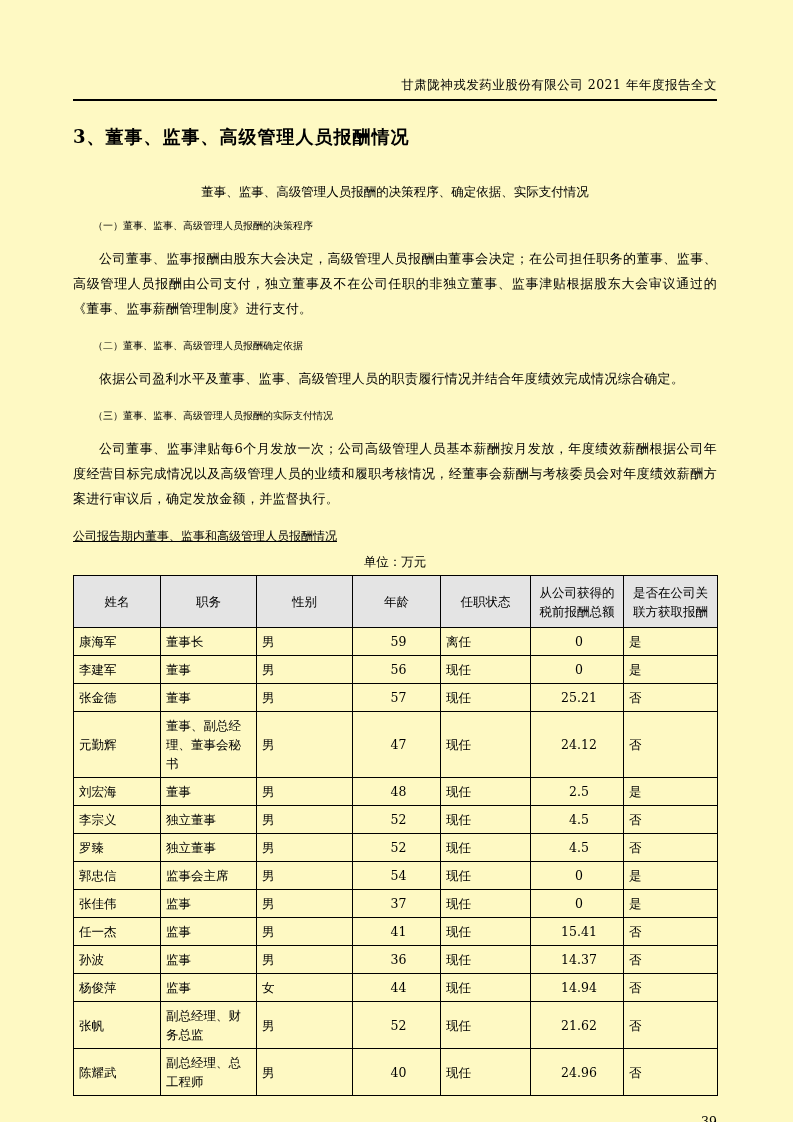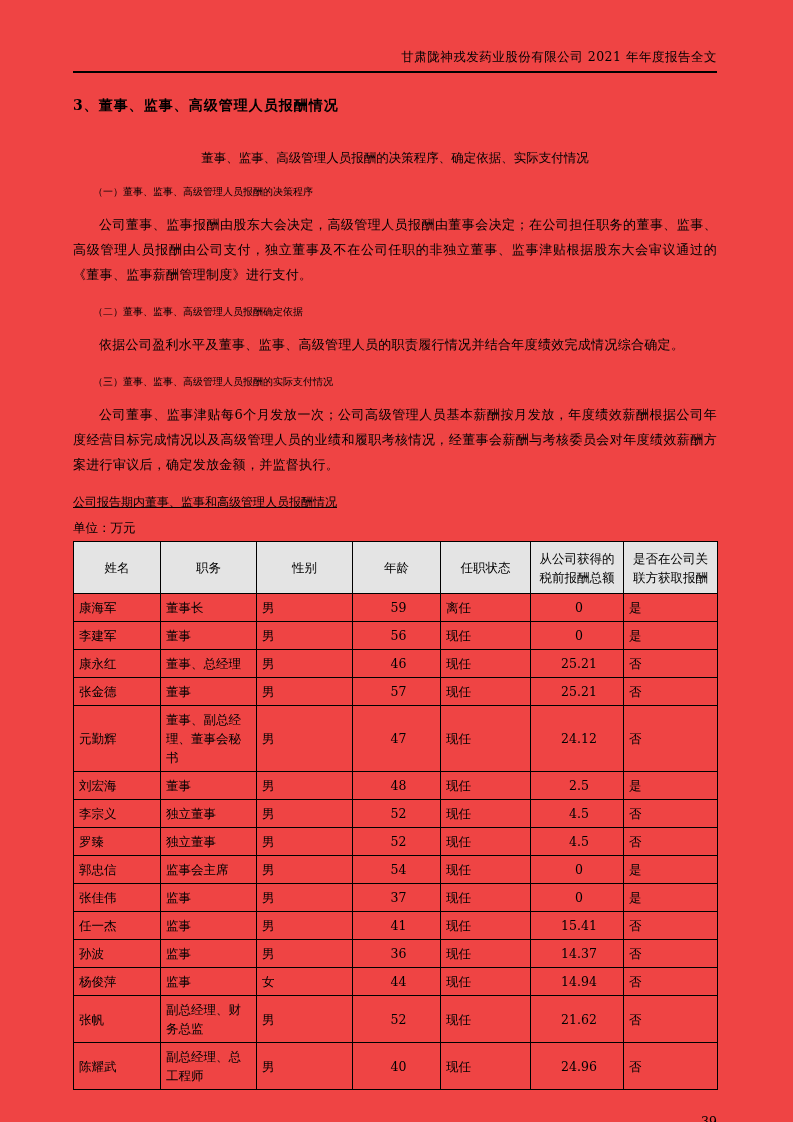--- a/index.html
+++ b/index.html
@@ -6,39 +6,39 @@
   html, body { background: #ffffff; }
   body {
     font-family: "DejaVu Serif", "Liberation Serif", serif;
     color: #000000;
   }
   .page {
     position: relative;
     width: 793px;
     height: 1122px;
     margin: 0 auto;
-    background: #ef4444;
-    padding: 48px 76px 0 73px;
+    background: #fef9c3;
+    padding: 76px 76px 0 73px;
     overflow: hidden;
   }
   .doc-header-text {
     text-align: right;
     font-size: 12.5px;
     line-height: 18px;
     letter-spacing: 0.5px;
     margin-bottom: 5px;
   }
   .header-rule {
     border: none;
     border-top: 2px solid #000000;
     height: 0;
     margin: 0;
   }
   .doc-title {
-    font-size: 14px;
+    font-size: 18px;
     font-weight: bold;
     letter-spacing: 1px;
     margin-top: 24px;
   }
   .p-plain {
     font-size: 12.5px;
     line-height: 18px;
     margin-top: 34px;
     text-align: center;
   }
@@ -60,21 +60,21 @@
     font-size: 12px;
     line-height: 16px;
     margin-top: 17px;
     text-decoration: underline;
   }
   .p-unit {
     font-size: 12.5px;
     line-height: 16px;
     margin-top: 10px;
     margin-bottom: 5px;
-    text-align: left;
+    text-align: center;
   }
   table.comp-table {
     border-collapse: collapse;
     table-layout: fixed;
     width: 644px;
     border: 1px solid #404040;
     font-size: 12.5px;
   }
   table.comp-table th, table.comp-table td {
     border: 1px solid #000000;
@@ -165,29 +165,20 @@
         <tr>
           <td class="al">李建军</td>
           <td class="al">董事</td>
           <td class="al">男</td>
           <td class="ar">56</td>
           <td class="al">现任</td>
           <td class="ar">0</td>
           <td class="al">是</td>
         </tr>
         <tr>
-          <td class="al">康永红</td>
-          <td class="al">董事、总经理</td>
-          <td class="al">男</td>
-          <td class="ar">46</td>
-          <td class="al">现任</td>
-          <td class="ar">25.21</td>
-          <td class="al">否</td>
-        </tr>
-        <tr>
           <td class="al">张金德</td>
           <td class="al">董事</td>
           <td class="al">男</td>
           <td class="ar">57</td>
           <td class="al">现任</td>
           <td class="ar">25.21</td>
           <td class="al">否</td>
         </tr>
         <tr>
           <td class="al">元勤辉</td>

